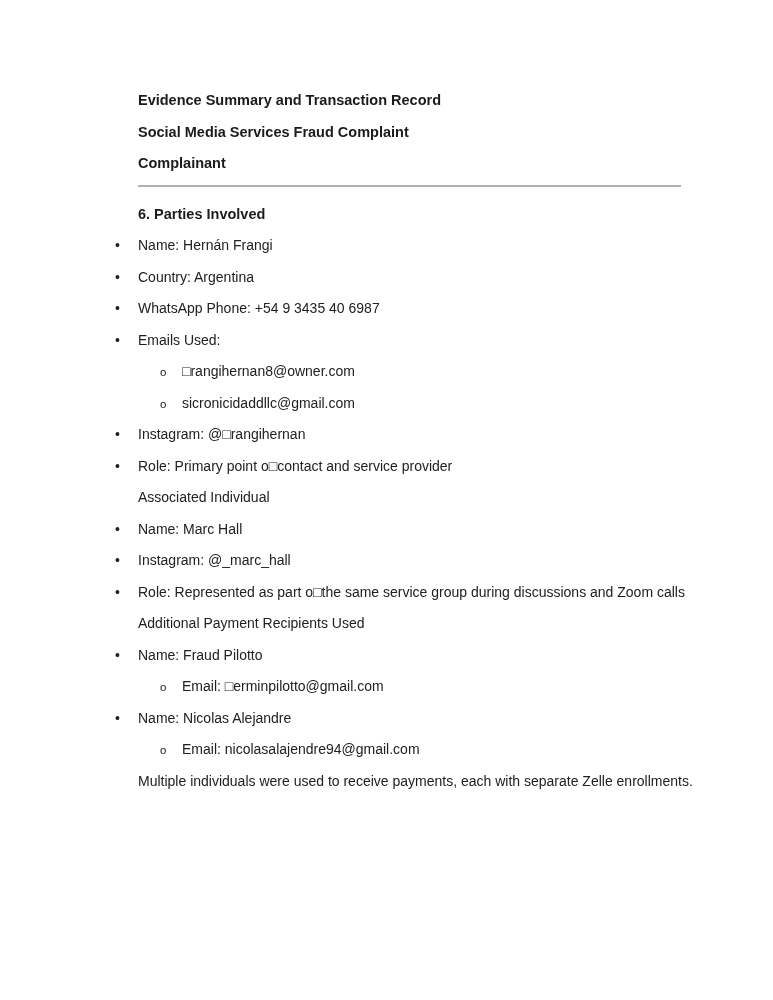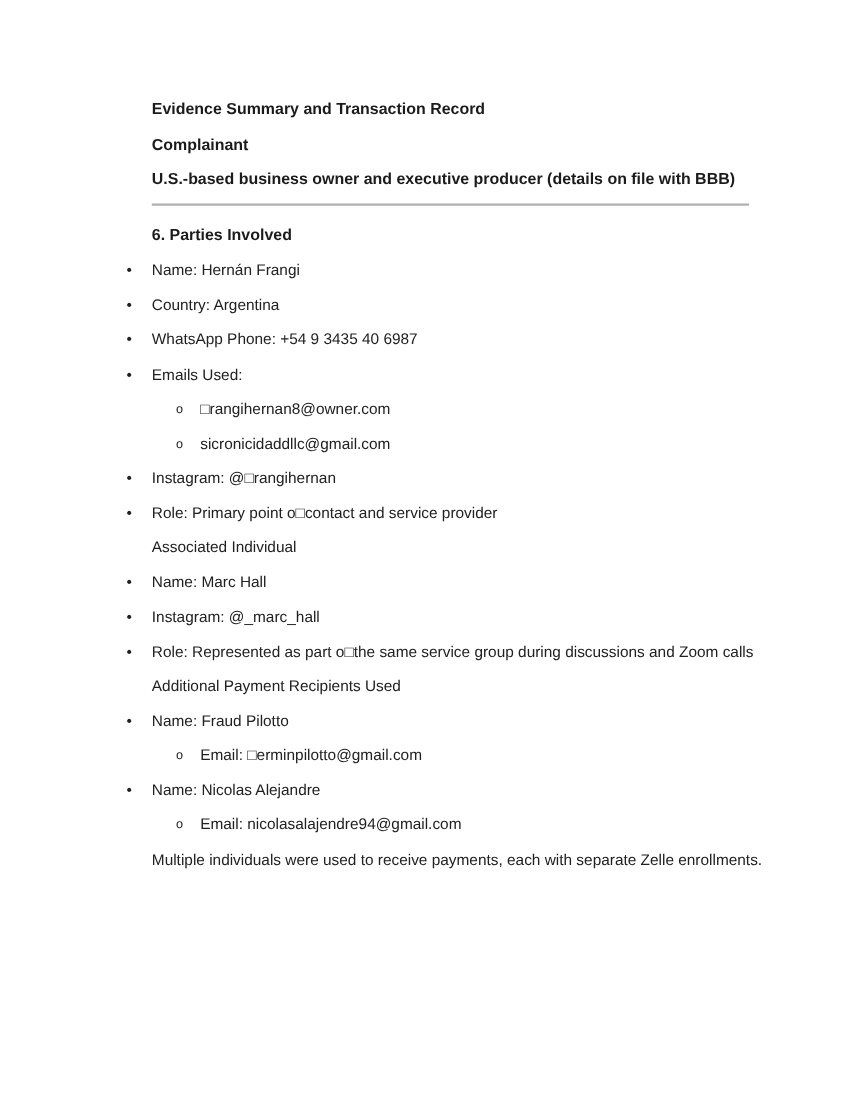--- a/index.html
+++ b/index.html
@@ -59,22 +59,22 @@
     letter-spacing: 0;
   }
 </style>
 </head>
 <body>
 
 <div class="page">
   <div class="doc">
 
     <p class="para h">Evidence Summary and Transaction Record</p>
+    <p class="para h">Social Media Services Fraud Complaint</p>
     <p class="para h">Complainant</p>
-    <p class="para h">U.S.-based business owner and executive producer (details on file with BBB)</p>
 
     <hr class="rule">
 
     <p class="para h">6. Parties Involved</p>
 
 
     <div class="li l1">
       <span class="m1">•</span>
       <span>Name: Hernán Frangi</span>
     </div>

